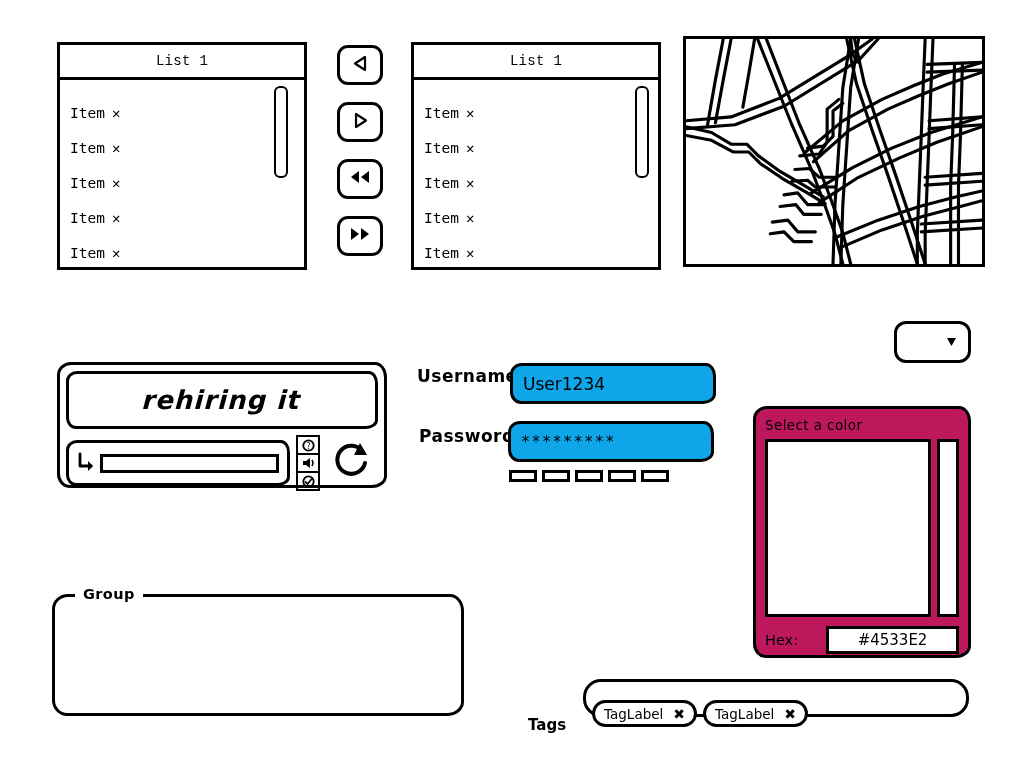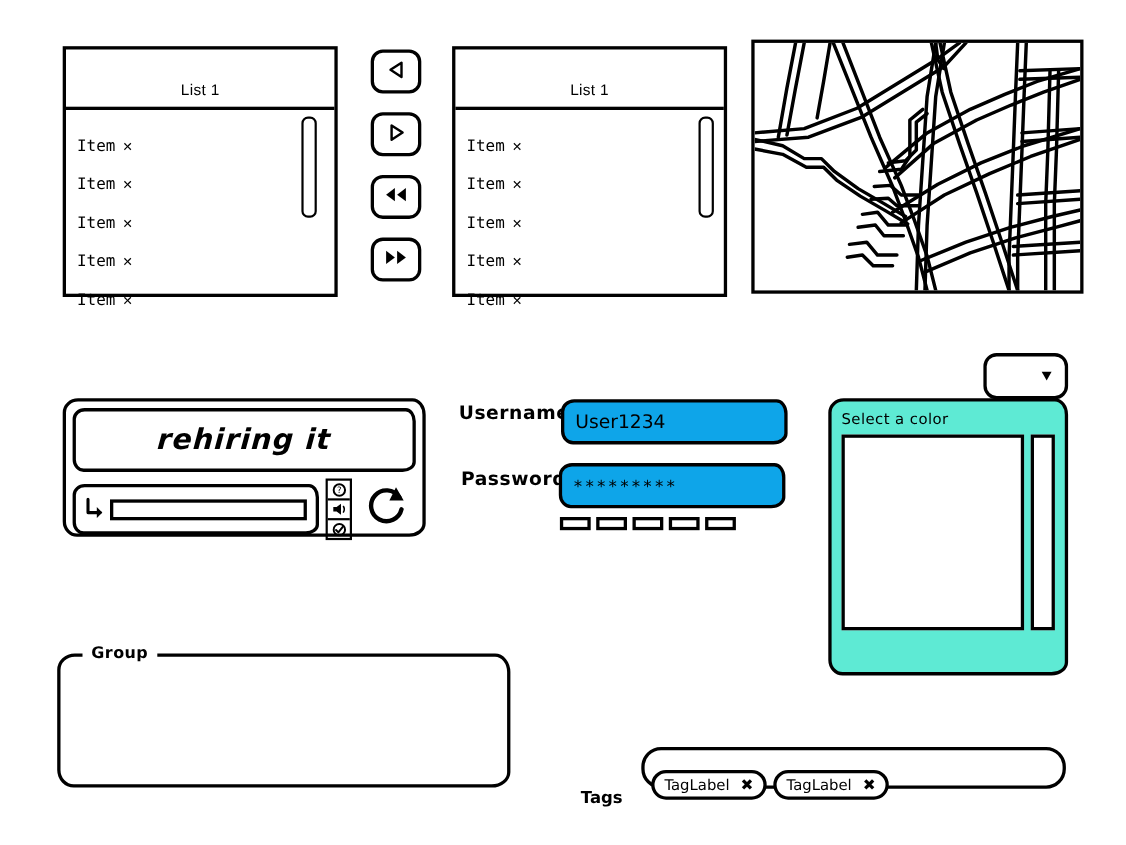--- a/index.html
+++ b/index.html
@@ -31,24 +31,23 @@
   }
 
   
   .listbox { box-sizing: border-box; }
   .list-header {
     height: 32px;
     border-bottom: 3px solid #000;
     display: flex;
     align-items: center;
     justify-content: center;
-    font-family: Liberation Sans, sans-serif;
+    font-family: Liberation Mono, monospace;
     font-size: 14px;
     letter-spacing: .3px;
-    margin-top: 20px;
   }
   .list-body {
     position: relative;
     height: calc(100% - 32px);
     padding: 16px 0 0 0;
   }
   .list-item {
     font-family: "DejaVu Sans Mono", monospace;
     font-size: 14.5px;
     padding: 0 10px;
@@ -182,23 +181,24 @@
     background: #fff;
     box-sizing: border-box;
     display: flex;
     align-items: center;
     justify-content: flex-end;
     padding-right: 10px;
   }
   .cp-panel {
     border: 3.5px solid #000;
     border-radius: 14px 12px 15px 13px / 13px 15px 12px 14px;
-    background: #5eead4;
+    background: #be185d;
     box-sizing: border-box;
     padding: 8px 9px;
+    margin-top: 44px;
   }
   .cp-title {
     font-family: "DejaVu Sans", sans-serif;
     font-size: 13.5px;
     letter-spacing: .4px;
     margin-bottom: 6px;
   }
   .cp-area { display: flex; gap: 6px; }
   .cp-sat {
     flex: 1;
@@ -501,20 +501,26 @@
       </svg>
   </span>
 </div>
 
 <div class="abs cp-panel" style="left:753px; top:362px; width:218px; height:252px;">
   <div class="cp-title">Select a color</div>
   <div class="cp-area">
     <div class="cp-sat"></div>
     <div class="cp-hue"></div>
   </div>
+  <div class="cp-hex-row">
+    <span class="cp-hex-label">Hex:</span>
+    <div class="cp-hex-box">
+      <span>#4533E2</span>
+    </div>
+  </div>
 </div>
 
 <div class="abs groupbox" style="left:52px; top:594px; width:412px; height:122px;">
   <span class="group-legend">Group</span>
 </div>
 
 <div class="abs tags-label" style="left:528px; top:716px;">Tags</div>
 <div class="abs tags-container" style="left:583px; top:679px; width:386px;">
   <div class="tag-chip">
     <span>TagLabel</span>

